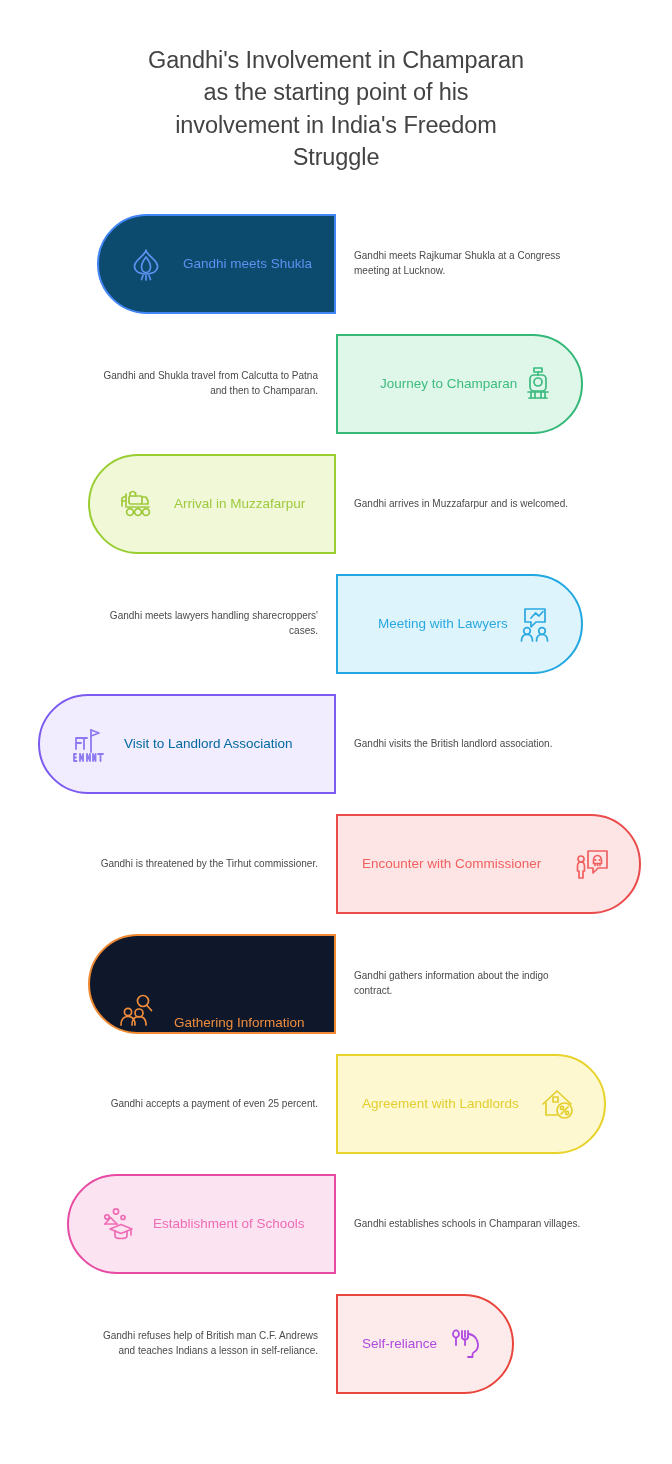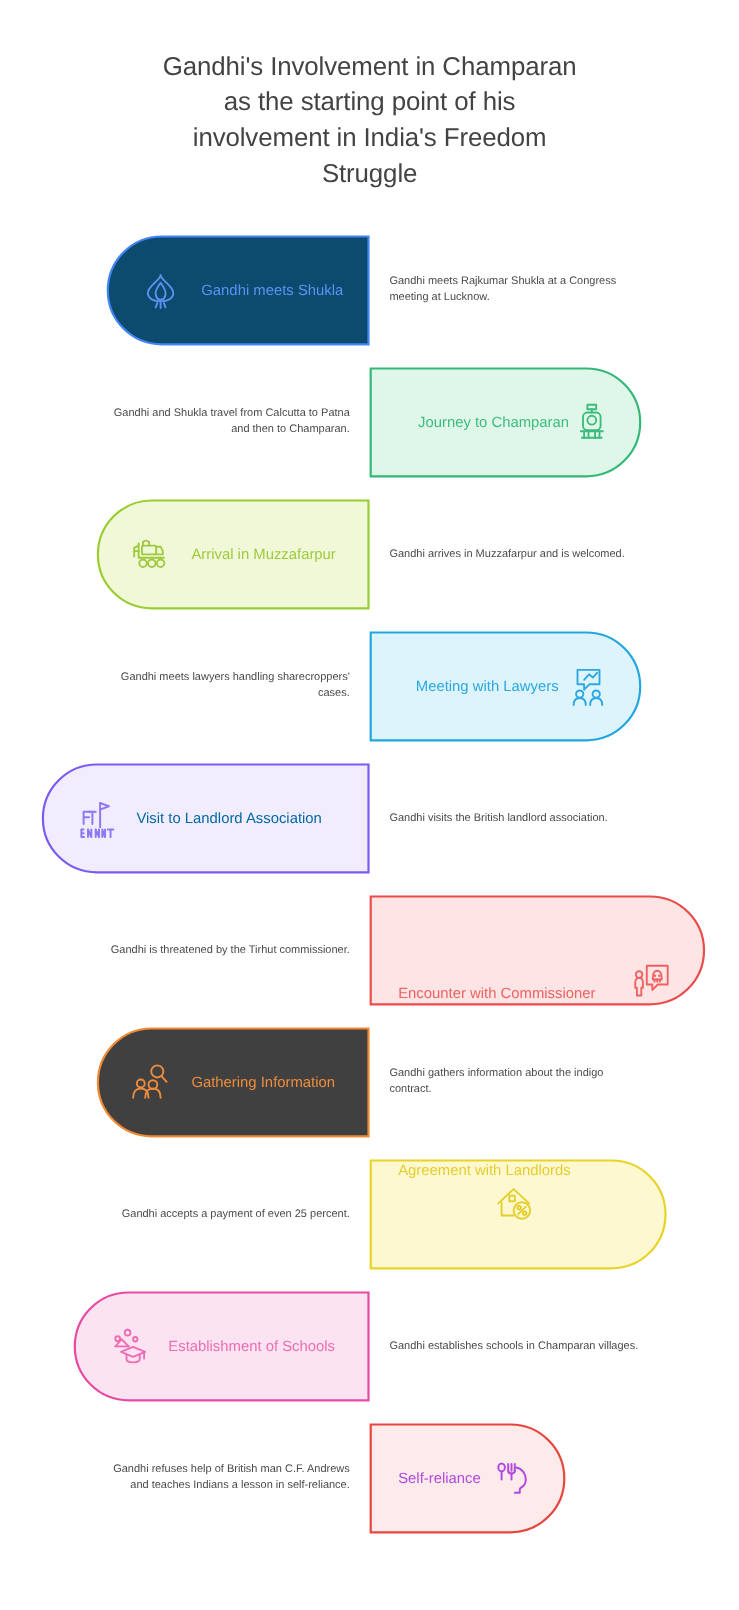--- a/index.html
+++ b/index.html
@@ -220,58 +220,58 @@
     <path d="M31 30 L36 30 M33.5 30 L33.5 37"></path>
   </svg>
           </span>
           <span class="pill-label" style="color: #0369a1;">Visit to Landlord Association</span>
         </div>
         <div class="desc">
           <span>Gandhi visits the British landlord association.</span>
         </div>
       </div>
       <div class="row right">
-        <div class="pill" style="border-color: rgb(234, 75, 75); background: rgb(253, 229, 229); color: rgb(240, 96, 96); width: 305px; align-items: flex-end;">
+        <div class="pill" style="border-color: rgb(234, 75, 75); background: rgb(253, 229, 229); color: rgb(240, 96, 96); width: 305px;">
           <span class="pill-label" style="color: rgb(240, 96, 96); margin-right: auto; margin-left: 6px;">Encounter with Commissioner</span>
           <span class="pill-icon" style="color: rgb(240, 96, 96);">
             <svg viewBox="0 0 40 40" fill="none" stroke="currentColor" stroke-width="1.7" stroke-linecap="round" stroke-linejoin="round">
     <circle cx="9" cy="15" r="3"></circle>
     <path d="M5.5 22.5 C5.5 19.5 7 18 9 18 C11 18 12.5 19.5 12.5 22.5 L12.5 27 L11 27 L11 34 L7 34 L7 27 L5.5 27 Z"></path>
     <path d="M16 7 L35 7 L35 24 L26 24 L21 29 L21 24 L16 24 Z"></path>
     <path d="M21.5 17.5 C21.5 13.5 23.5 11.5 25.5 11.5 C27.5 11.5 29.5 13.5 29.5 17.5 L29.5 19.5 L21.5 19.5 Z"></path>
     <circle cx="23.5" cy="16" r="1.1" fill="currentColor" stroke="none"></circle>
     <circle cx="27.5" cy="16" r="1.1" fill="currentColor" stroke="none"></circle>
     <path d="M23 19.5 L23 21.5 M25.5 19.5 L25.5 21.5 M28 19.5 L28 21.5"></path>
   </svg>
           </span>
         </div>
         <div class="desc">
           <span>Gandhi is threatened by the Tirhut commissioner.</span>
         </div>
       </div>
       <div class="row left">
-        <div class="pill" style="border-color: rgb(239, 138, 51); background: #404040; color: rgb(239, 141, 60); width: 248px;">
+        <div class="pill" style="border-color: rgb(239, 138, 51); background: #0f172a; color: rgb(239, 141, 60); width: 248px; align-items: flex-end;">
           <span class="pill-icon" style="color: rgb(239, 141, 60);">
             <svg viewBox="0 0 40 40" fill="none" stroke="currentColor" stroke-width="1.7" stroke-linecap="round" stroke-linejoin="round">
     <circle cx="26" cy="10" r="5.5"></circle>
     <path d="M30 14.5 L34.5 19.5"></path>
     <circle cx="11" cy="21" r="3.6"></circle>
     <path d="M4 34 C4 28 7 25.5 11 25.5 C15 25.5 18 28 18 34"></path>
     <circle cx="22" cy="22" r="4"></circle>
     <path d="M15 34 C15 28 18 25.5 22 25.5 C26 25.5 29 28 29 34"></path>
   </svg>
           </span>
           <span class="pill-label" style="color: rgb(239, 141, 60);">Gathering Information</span>
         </div>
         <div class="desc">
           <span>Gandhi gathers information about the indigo contract.</span>
         </div>
       </div>
       <div class="row right">
-        <div class="pill" style="border-color: rgb(232, 211, 42); background: rgb(253, 248, 207); color: rgb(227, 206, 46); width: 270px; flex-direction: column;">
+        <div class="pill" style="border-color: rgb(232, 211, 42); background: rgb(253, 248, 207); color: rgb(227, 206, 46); width: 270px;">
           <span class="pill-label" style="color: rgb(227, 206, 46); margin-right: auto; margin-left: 6px;">Agreement with Landlords</span>
           <span class="pill-icon" style="color: rgb(227, 206, 46);">
             <svg viewBox="0 0 40 40" fill="none" stroke="currentColor" stroke-width="1.7" stroke-linecap="round" stroke-linejoin="round">
     <path d="M6 20 L20 7 L34 20"></path>
     <path d="M9 19 L9 31 L20 31"></path>
     <rect x="16" y="13" width="5" height="5"></rect>
     <circle cx="27.5" cy="26.5" r="7.5"></circle>
     <circle cx="25" cy="24" r="1.6"></circle>
     <circle cx="30" cy="29" r="1.6"></circle>
     <path d="M31 23 L24 30"></path>

